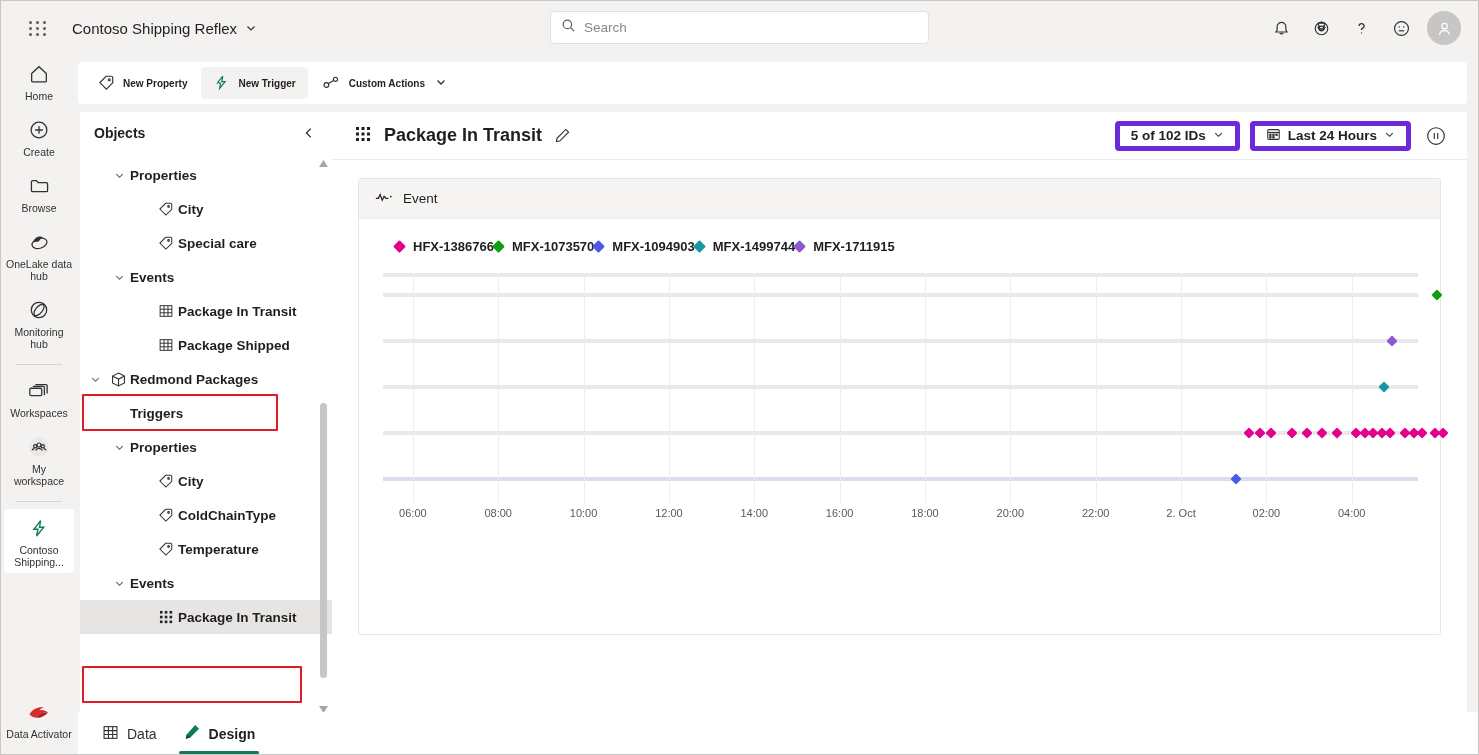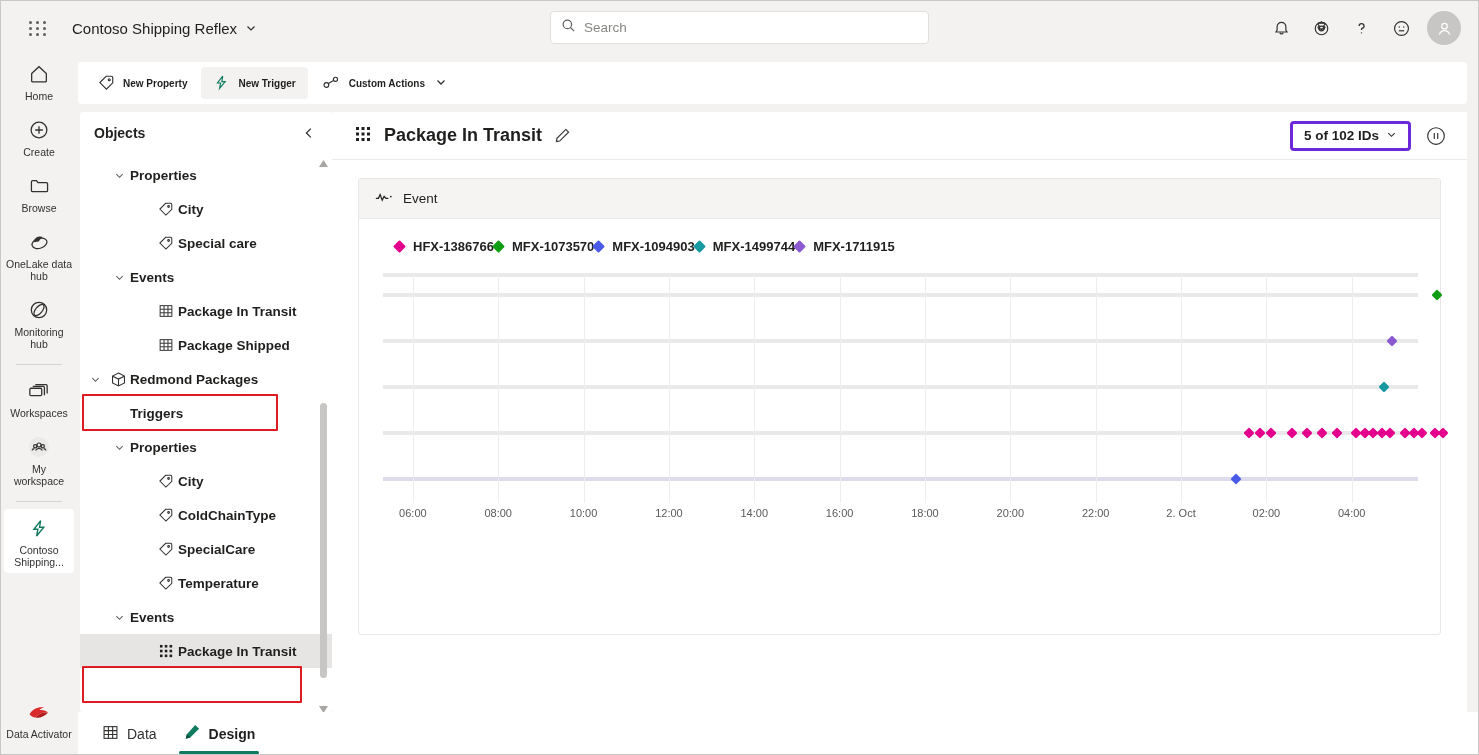--- a/index.html
+++ b/index.html
@@ -148,21 +148,21 @@
   .content-header {
     height: 48px; display: flex; align-items: center;
     padding: 0 16px 0 22px; border-bottom: 1px solid #edebe9;
     justify-content: space-between;
   }
   .ch-left { display: flex; align-items: center; gap: 12px; }
   .ch-title { font-size: 18px; font-weight: 600; color: #201f1e; }
   .pencil { cursor: pointer; color: #323130; display: flex; }
   .ch-right { display: flex; align-items: center; gap: 10px; }
   .pill {
-    height: 30px; border: 3px solid #6d28d9; border-radius: 4px;
+    height: 30px; border: 5px solid #6d28d9; border-radius: 4px;
     display: flex; align-items: center; gap: 7px; padding: 0 11px;
     font-size: 13.5px; font-weight: 600; color: #201f1e; cursor: pointer;
     background: #fff;
   }
   .round-btn {
     width: 30px; height: 30px; border-radius: 50%;
     display: flex; align-items: center; justify-content: center;
     cursor: pointer; color: #323130;
   }
 
@@ -536,30 +536,20 @@
         </div>
         <div class="trow lvl2">
           <span class="tchev"></span>
           <span class="tico">
             <svg width="16" height="16" viewBox="0 0 18 18" fill="none" stroke="#323130" stroke-width="1.15">
               <path d="M8.6 2.6H14a1.5 1.5 0 0 1 1.5 1.5v5.3L8.9 15.9 2.1 9.1z"></path>
               <circle cx="11.9" cy="6.2" r="1"></circle>
             </svg>
           </span>
           <span class="tlabel">ColdChainType</span>
-        </div>
-        <div class="trow lvl2">
-          <span class="tchev"></span>
-          <span class="tico">
-            <svg width="16" height="16" viewBox="0 0 18 18" fill="none" stroke="#323130" stroke-width="1.15">
-              <path d="M8.6 2.6H14a1.5 1.5 0 0 1 1.5 1.5v5.3L8.9 15.9 2.1 9.1z"></path>
-              <circle cx="11.9" cy="6.2" r="1"></circle>
-            </svg>
-          </span>
-          <span class="tlabel">SpecialCare</span>
         </div>
         <div class="trow lvl2">
           <span class="tchev"></span>
           <span class="tico">
             <svg width="16" height="16" viewBox="0 0 18 18" fill="none" stroke="#323130" stroke-width="1.15">
               <path d="M8.6 2.6H14a1.5 1.5 0 0 1 1.5 1.5v5.3L8.9 15.9 2.1 9.1z"></path>
               <circle cx="11.9" cy="6.2" r="1"></circle>
             </svg>
           </span>
           <span class="tlabel">Temperature</span>
@@ -630,20 +620,41 @@
         <span class="ch-title">Package In Transit</span>
         <span class="pencil">
           <svg width="17" height="17" viewBox="0 0 18 18" fill="none" stroke="#323130" stroke-width="1.2">
               <path d="M12.5 2.6 15.4 5.5 6 14.9 2.6 15.4l.5-3.4z"></path>
             </svg>
         </span>
       </div>
       <div class="ch-right">
         <div class="pill">
           <span>5 of 102 IDs</span>
+          <span>
+            <svg width="11" height="11" viewBox="0 0 12 12" fill="none" stroke="#323130" stroke-width="1.2">
+                <path d="M2.5 4.5 6 8l3.5-3.5"></path>
+              </svg>
+          </span>
+        </div>
+        <div class="pill">
+          <span>
+            <svg width="15" height="15" viewBox="0 0 16 16" fill="none" stroke="#323130" stroke-width="1.15">
+                <rect x="1.9" y="2.8" width="12.2" height="10.4" rx="1.3"></rect>
+                <path d="M1.9 5.8h12.2"></path>
+                <g fill="#323130">
+                  <rect x="4" y="7.6" width="1.3" height="1.3"></rect>
+                  <rect x="7.3" y="7.6" width="1.3" height="1.3"></rect>
+                  <rect x="10.6" y="7.6" width="1.3" height="1.3"></rect>
+                  <rect x="4" y="10.3" width="1.3" height="1.3"></rect>
+                  <rect x="7.3" y="10.3" width="1.3" height="1.3"></rect>
+                </g>
+              </svg>
+          </span>
+          <span>Last 24 Hours</span>
           <span>
             <svg width="11" height="11" viewBox="0 0 12 12" fill="none" stroke="#323130" stroke-width="1.2">
                 <path d="M2.5 4.5 6 8l3.5-3.5"></path>
               </svg>
           </span>
         </div>
         <div class="round-btn">
           <svg width="22" height="22" viewBox="0 0 22 22" fill="none" stroke="#323130" stroke-width="1.15">
               <circle cx="11" cy="11" r="8.3"></circle>
               <path d="M9.3 8.1v5.8M12.7 8.1v5.8"></path>

